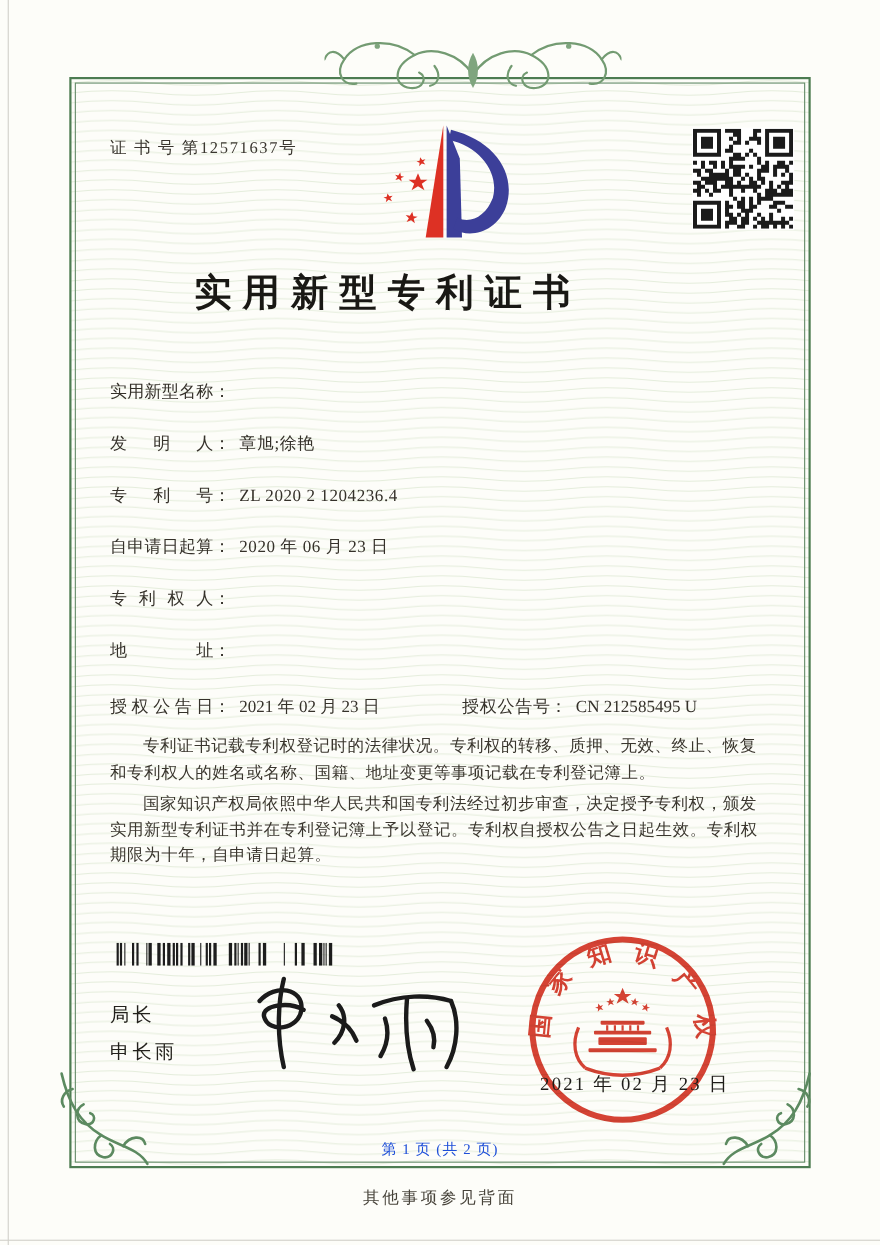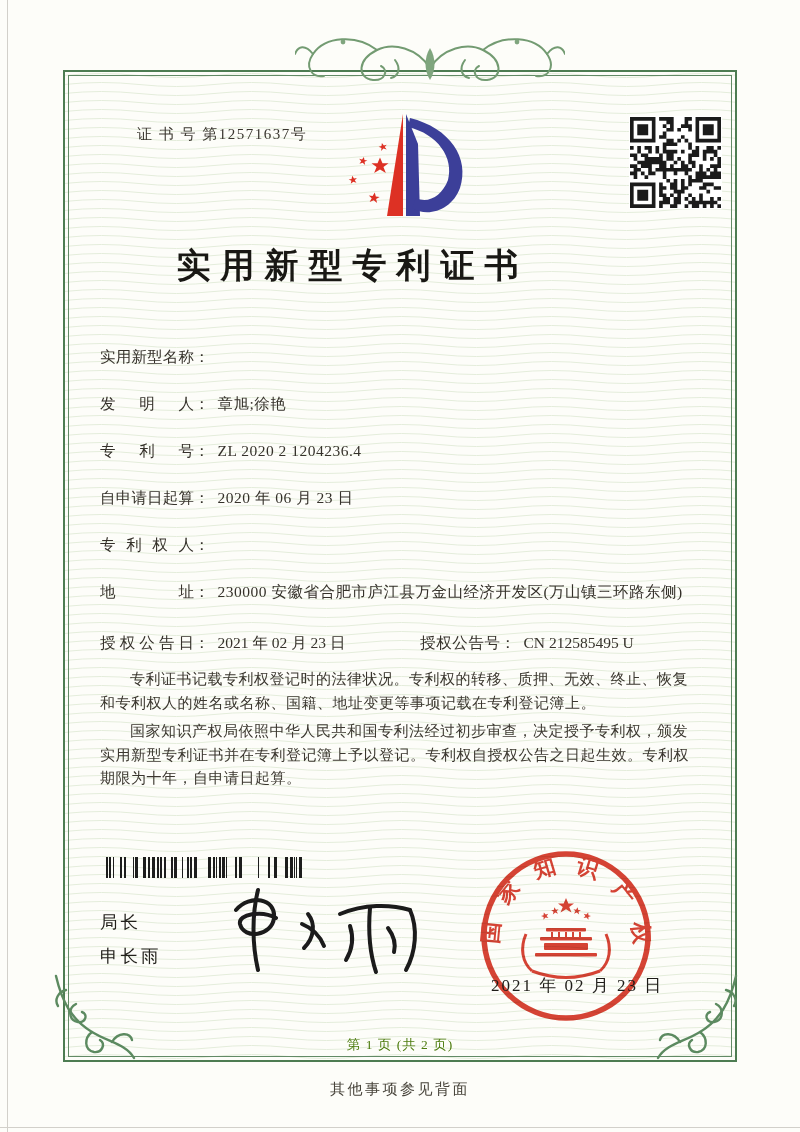--- a/index.html
+++ b/index.html
@@ -13,21 +13,21 @@
            border:2px solid #4d7c52; }
   .frame::after { content:''; position:absolute; inset:3px; border:1px solid #628a66; }
 
   .waves { position:absolute; left:64px; top:71px; pointer-events:none; }
 
   .ornament { position:absolute; pointer-events:none; }
   .orn-top { left:295px; top:22px; }
   .orn-bl { left:52px; top:972px; }
   .orn-br { left:650px; top:972px; }
 
-  .cert-no { position:absolute; left:100px; top:125px; font-size:15px; letter-spacing:1.5px; color:#3a362f;margin-left:37px; }
+  .cert-no { position:absolute; left:100px; top:125px; font-size:15px; letter-spacing:1.5px; color:#3a362f; }
 
   .logo { position:absolute; left:330px; top:110px; width:160px; height:110px; }
   .qr { position:absolute; left:629px; top:116px; width:93px; height:93px; background:#fff; padding:1px; }
   .qr svg { width:100%; height:100%; display:block; }
 
   .title { position:absolute; left:0; top:243px; width:695px; text-align:center;
            font-size:34px; font-weight:bold; letter-spacing:10px; text-indent:10px; color:#191814; }
 
   .row { position:absolute; left:100px; width:600px; display:flex; align-items:flex-end;
          font-size:15.5px; line-height:24px; color:#35312a; }
@@ -46,21 +46,21 @@
 
   .signer { position:absolute; left:100px; font-size:17.5px; letter-spacing:3px; color:#23211c; }
   .signer.abs1 { top:910px; } .signer.abs2 { top:944px; }
   .signature { position:absolute; left:222px; top:880px; }
 
   .seal { position:absolute; left:478px; top:848px; width:176px; height:176px;
           mix-blend-mode:multiply; opacity:.95; }
   .seal-date { position:absolute; left:491px; top:974px; font-size:17px; letter-spacing:2px; color:#1e1c18; }
 
   .page-num { position:absolute; left:0; top:1036px; width:800px; text-align:center;
-              font-size:13.5px; color:#4d7c0f; letter-spacing:1px; }
+              font-size:13.5px; color:#1d4ed8; letter-spacing:1px; }
   .back-note { position:absolute; left:0; top:1080px; width:800px; text-align:center;
                font-size:15px; color:#47433a; letter-spacing:2.5px; }
 </style>
 </head>
 <body>
 
 <div class="page">
 
   <div class="edge-left"></div>
   <div class="edge-bottom"></div>
@@ -158,21 +158,20 @@
       <span class="fcolon">：</span>
       <span class="fvalue">2020 年 06 月 23 日</span>
   </div>
   <div class="row" style="top:533px">
     <span class="flabel">专利权人</span>
       <span class="fcolon">：</span>
   </div>
   <div class="row" style="top:580px">
     <span class="flabel">地址</span>
       <span class="fcolon">：</span>
-      <span class="fvalue" style="max-width:470px">230000 安徽省合肥市庐江县万金山经济开发区(万山镇三环路东侧)</span>
   </div>
   <div class="row" style="top:631px">
     <span class="flabel">授权公告日</span>
       <span class="fcolon">：</span>
       <span>2021 年 02 月 23 日</span>
     <span class="grant-no-pair">
       <span class="flabel">授权公告号</span>
         <span class="fcolon">：</span>
         <span>CN 212585495 U</span>
     </span>

